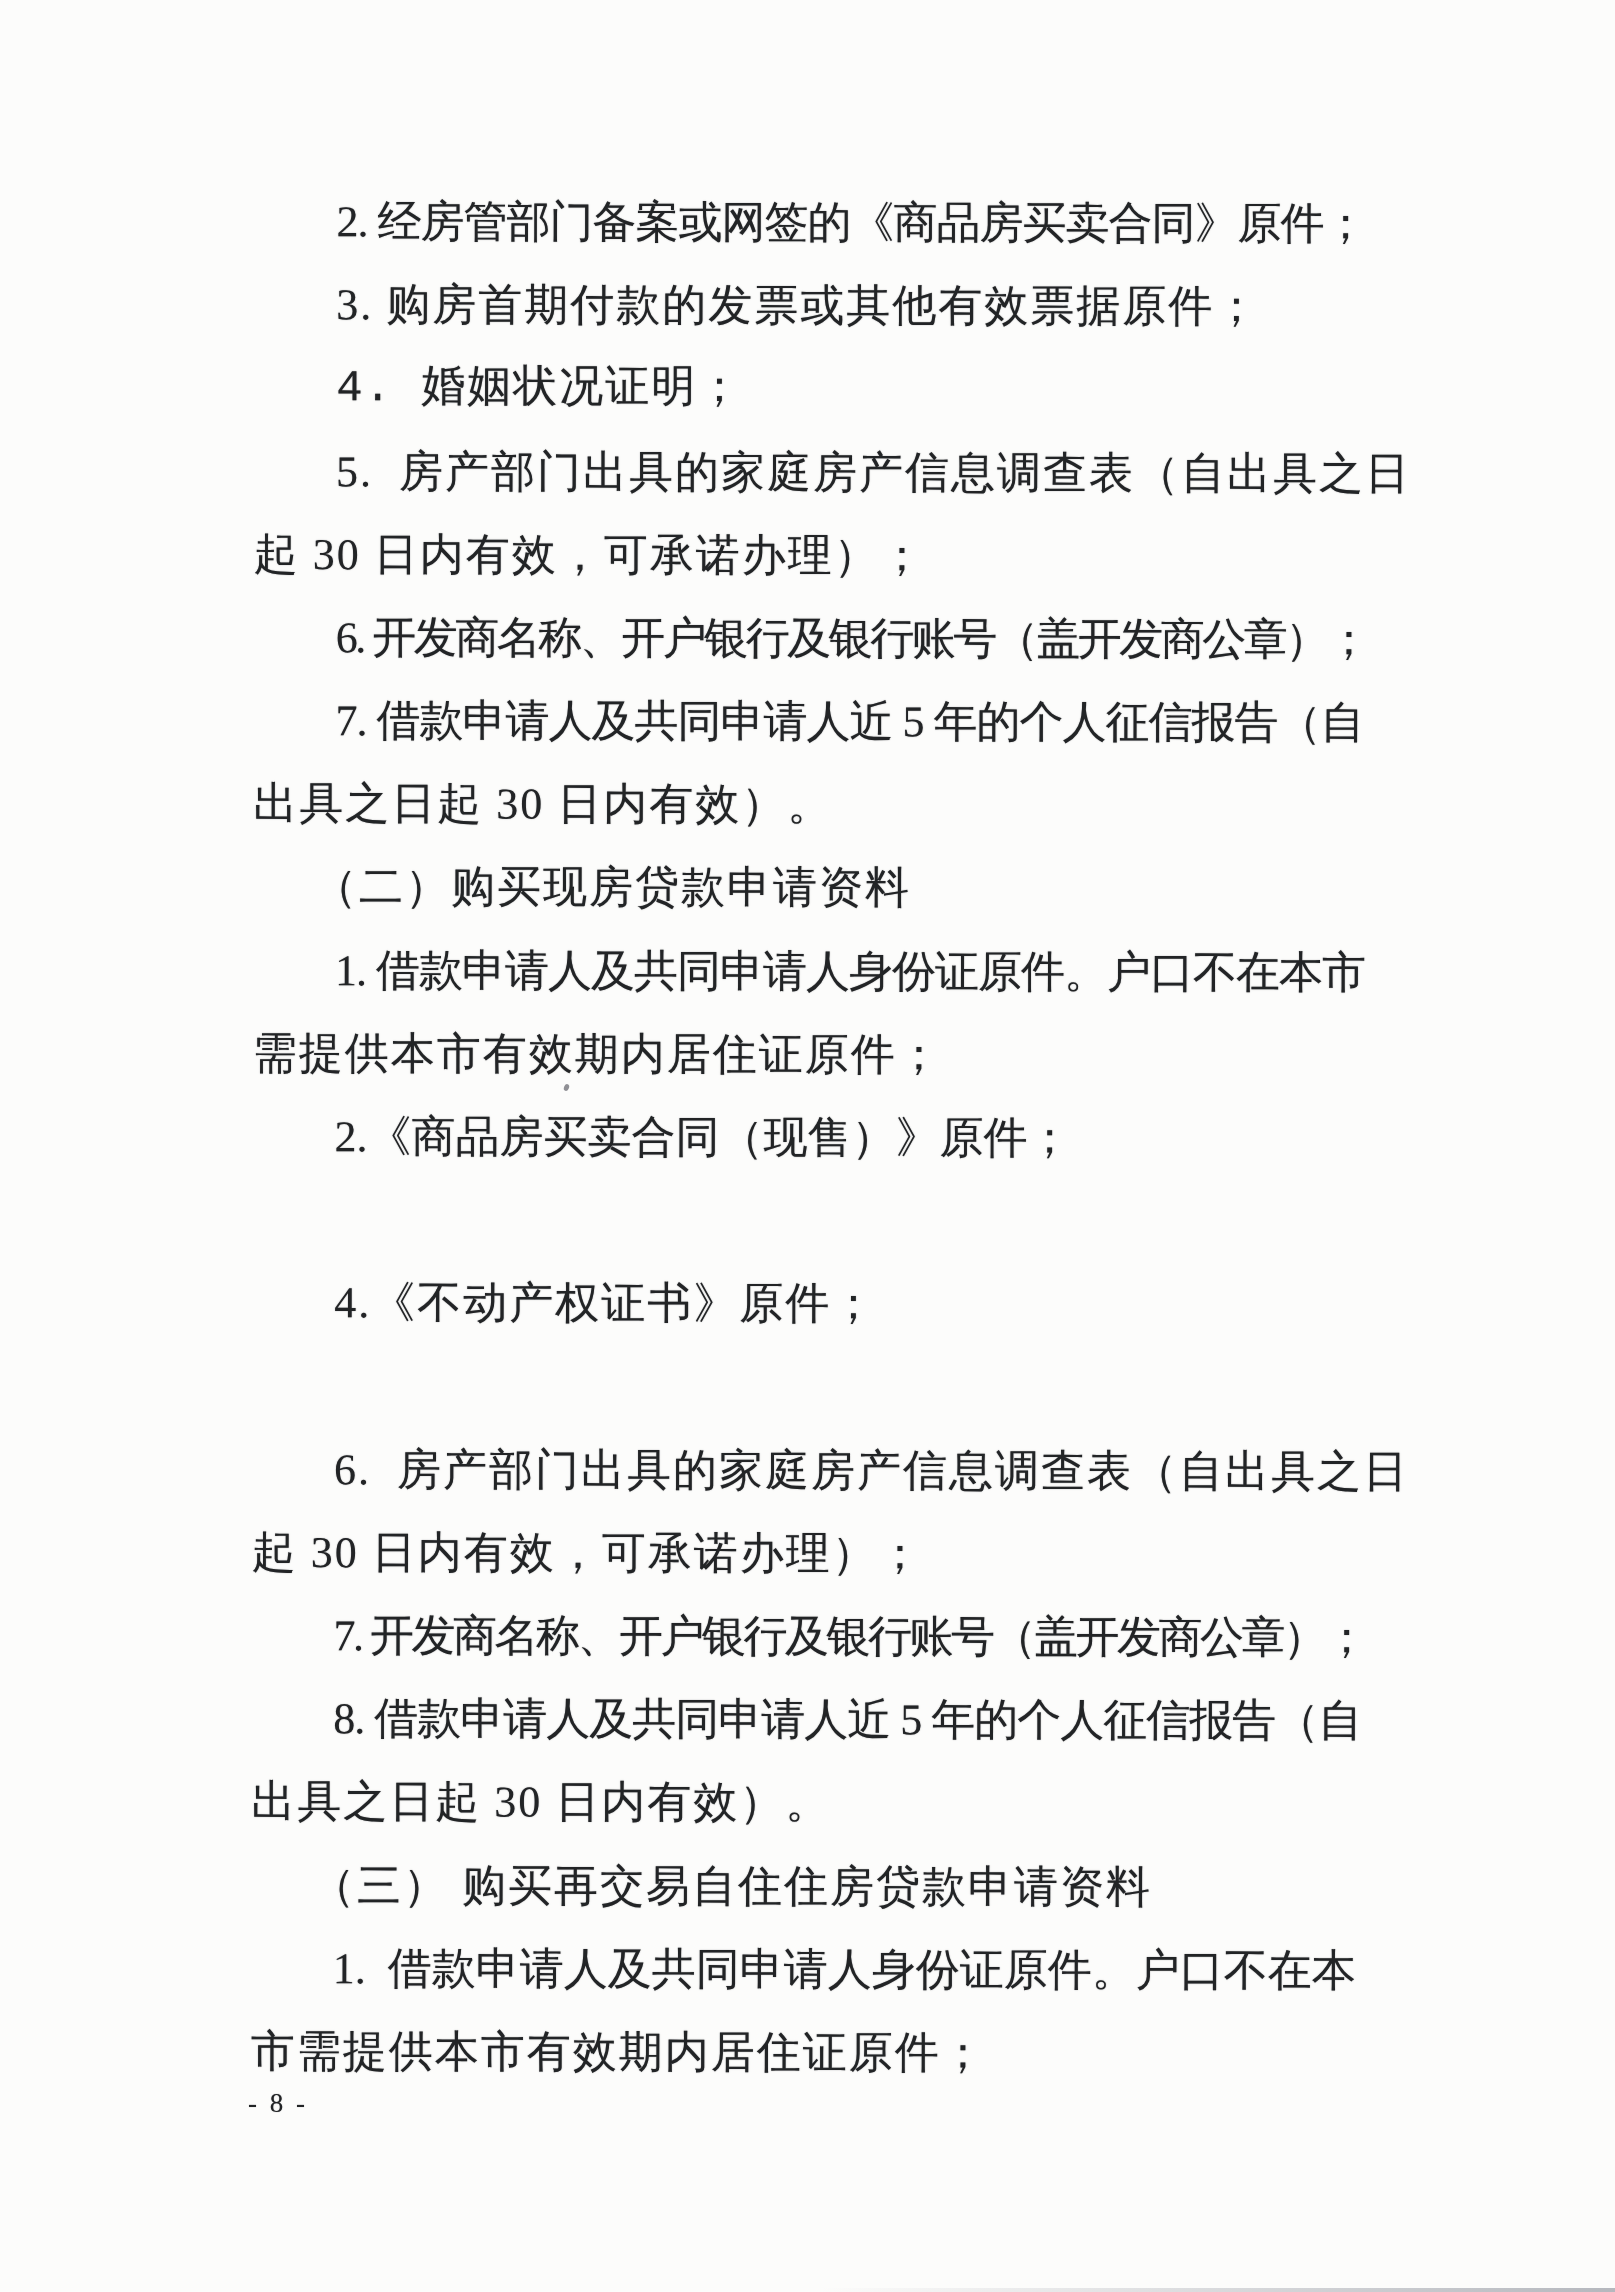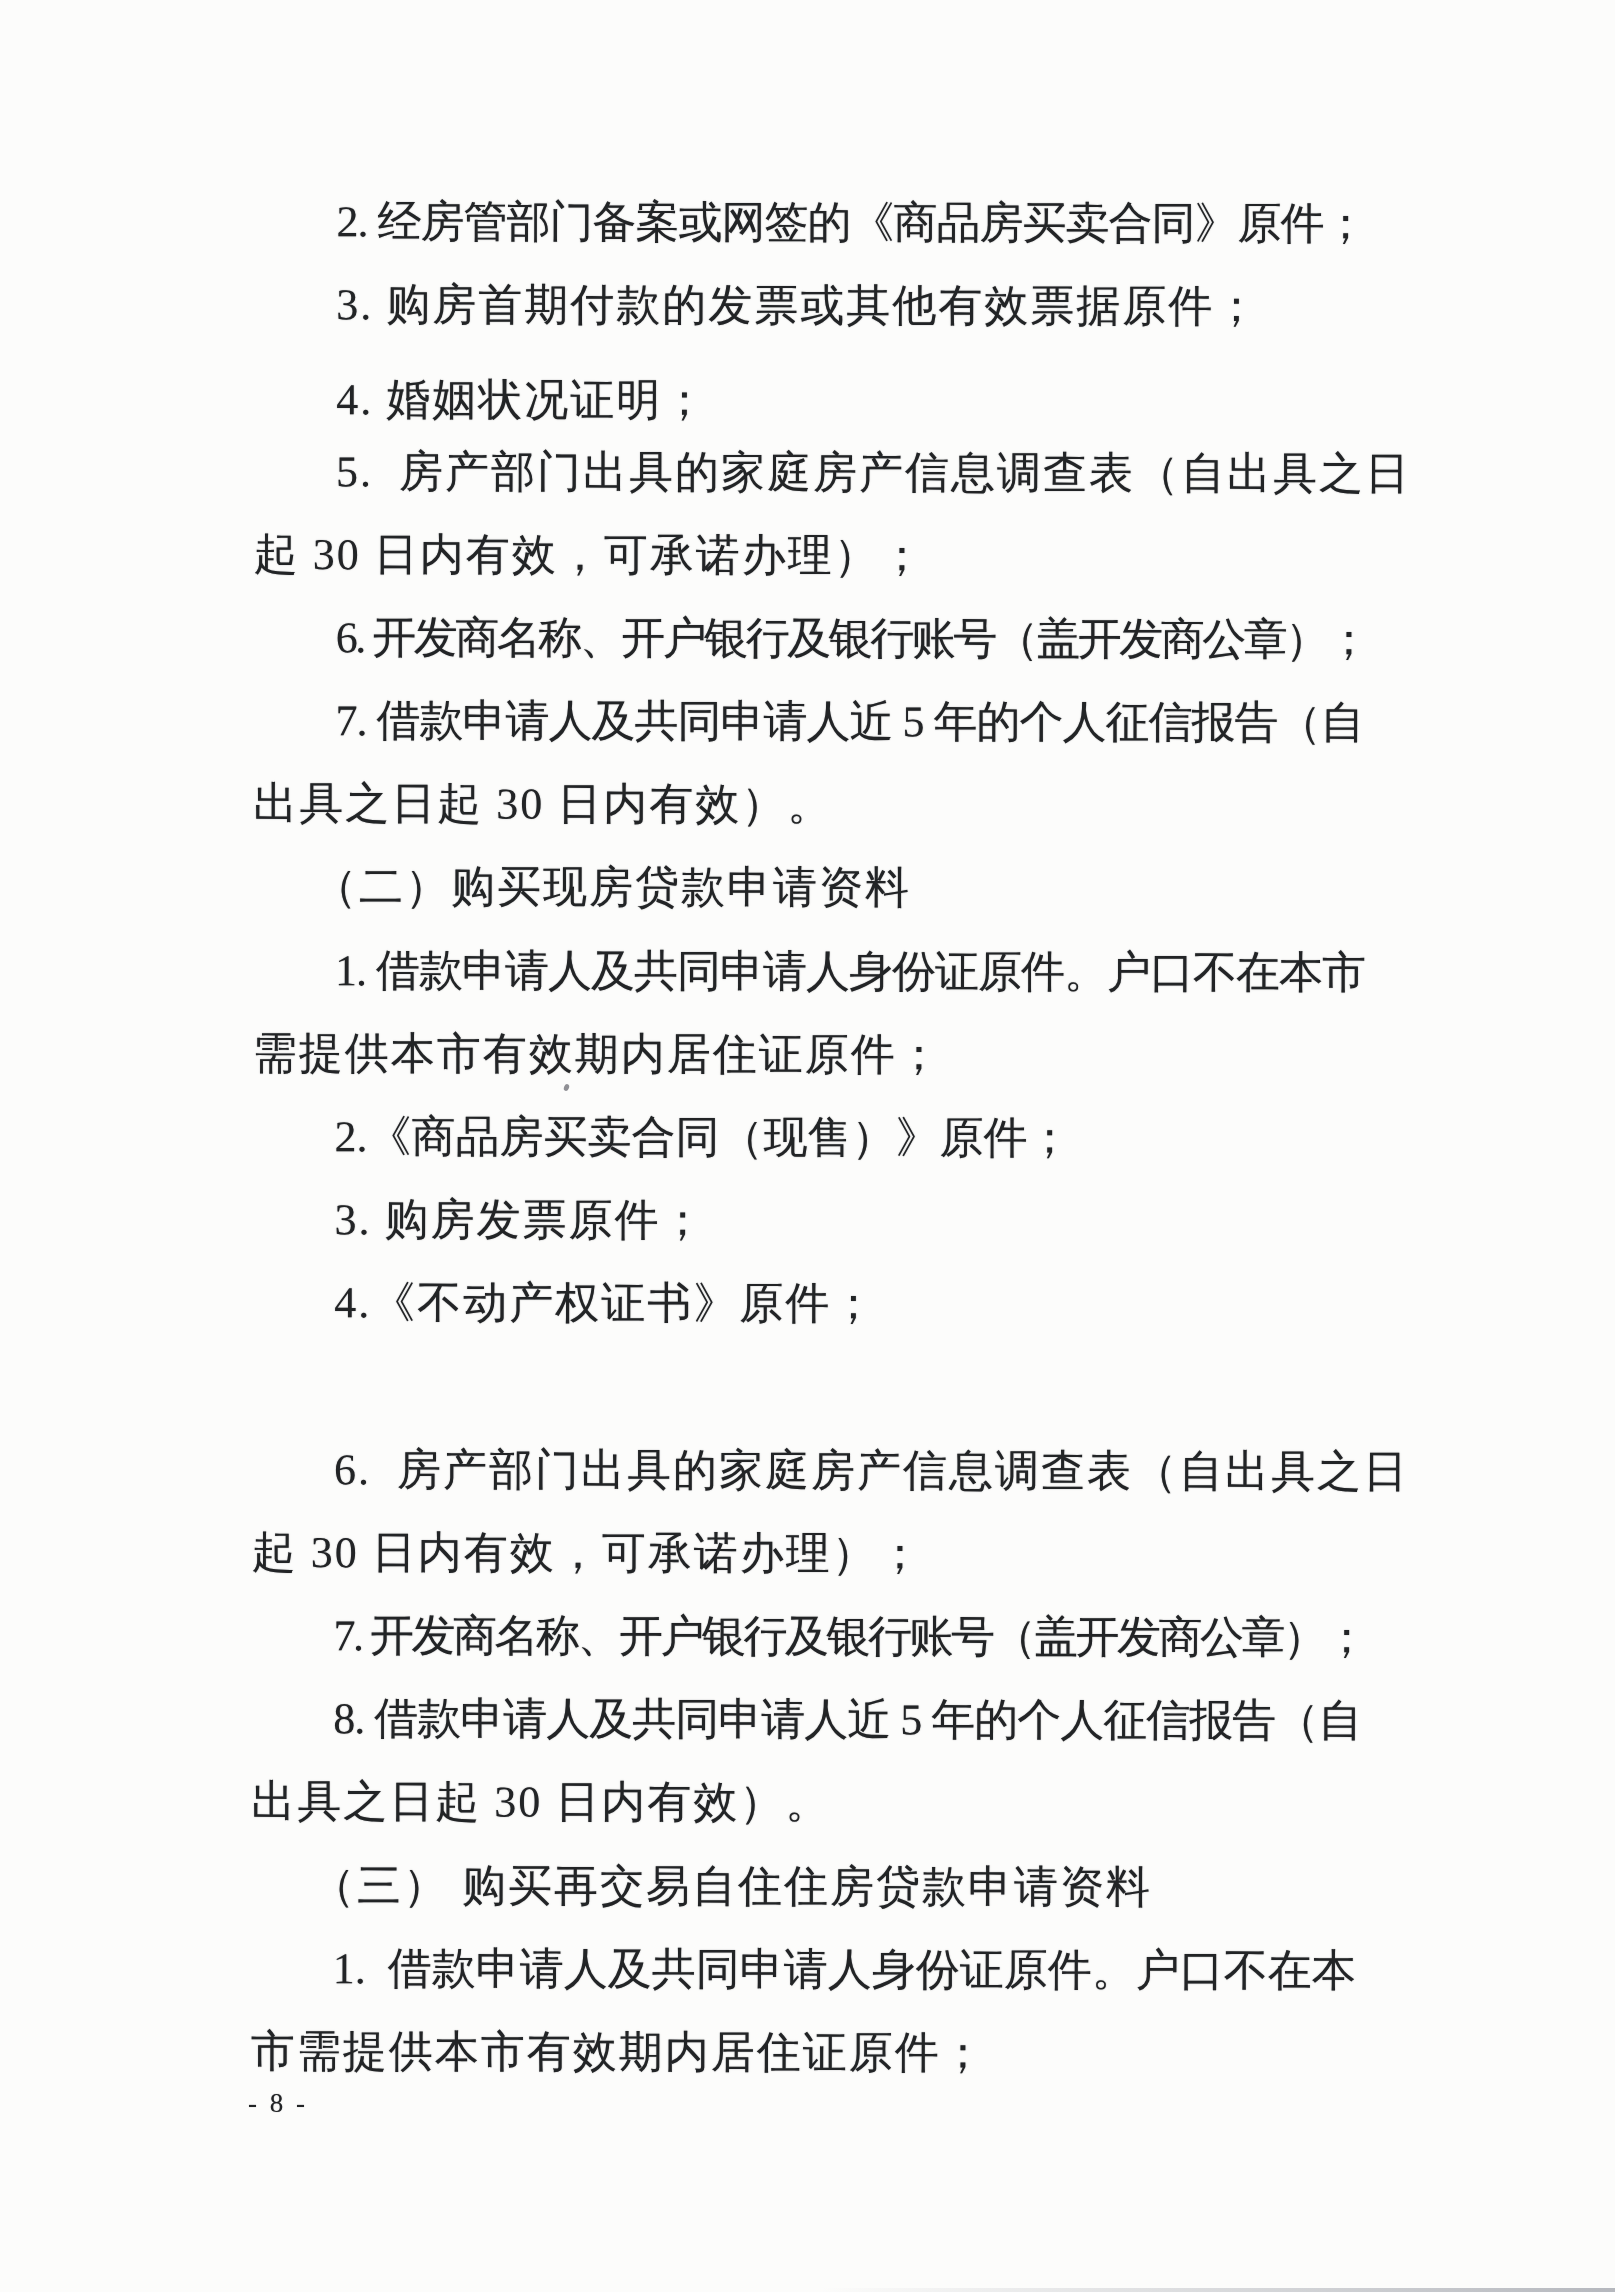--- a/index.html
+++ b/index.html
@@ -78,31 +78,30 @@
   }
 </style>
 </head>
 <body style="--ink: #222426; --paper: #fcfcfb;">
 
 <div class="page">
 
   <div class="doc-body" id="doc-body">
       <div class="line indent-item fit-t1" style="top: 195px;">2. 经房管部门备案或网签的《商品房买卖合同》原件；</div>
       <div class="line indent-item" style="top: 278px;">3. 购房首期付款的发票或其他有效票据原件；</div>
-      <div class="line indent-item" style="top: 373px;">4. 婚姻状况证明；</div>
+      <div class="line indent-item" style="top: 361px; font-family: Liberation Mono, monospace;">4. 婚姻状况证明；</div>
       <div class="line indent-item" style="top: 445px;">5.&nbsp; 房产部门出具的家庭房产信息调查表（自出具之日</div>
       <div class="line indent-flush" style="top: 528px;">起 30 日内有效，可承诺办理）；</div>
       <div class="line indent-item fit-t2" style="top: 611px;">6. 开发商名称、开户银行及银行账号（盖开发商公章）；</div>
       <div class="line indent-item fit-t1" style="top: 694px;">7. 借款申请人及共同申请人近 5 年的个人征信报告（自</div>
       <div class="line indent-flush" style="top: 777px;">出具之日起 30 日内有效）。</div>
       <div class="line indent-header" style="top: 860px;">（二）购买现房贷款申请资料</div>
       <div class="line indent-item fit-t1" style="top: 944px;">1. 借款申请人及共同申请人身份证原件。户口不在本市</div>
       <div class="line indent-flush" style="top: 1027px;">需提供本市有效期内居住证原件；</div>
       <div class="line indent-item fit-f0" style="top: 1110px;">2.《商品房买卖合同（现售）》原件；</div>
-      <div class="line indent-item" style="top: 1193px;">3. 购房发票原件；</div>
       <div class="line indent-item" style="top: 1276px;">4.《不动产权证书》原件；</div>
       <div class="line indent-item" style="top: 1443px;">6.&nbsp; 房产部门出具的家庭房产信息调查表（自出具之日</div>
       <div class="line indent-flush" style="top: 1526px;">起 30 日内有效，可承诺办理）；</div>
       <div class="line indent-item fit-t2" style="top: 1609px;">7. 开发商名称、开户银行及银行账号（盖开发商公章）；</div>
       <div class="line indent-item fit-t1" style="top: 1692px;">8. 借款申请人及共同申请人近 5 年的个人征信报告（自</div>
       <div class="line indent-flush" style="top: 1775px;">出具之日起 30 日内有效）。</div>
       <div class="line indent-header" style="top: 1859px;">（三）&nbsp;购买再交易自住住房贷款申请资料</div>
       <div class="line indent-item fit-f0" style="top: 1942px;">1.&nbsp; 借款申请人及共同申请人身份证原件。户口不在本</div>
       <div class="line indent-flush" style="top: 2025px;">市需提供本市有效期内居住证原件；</div>
     </div>

